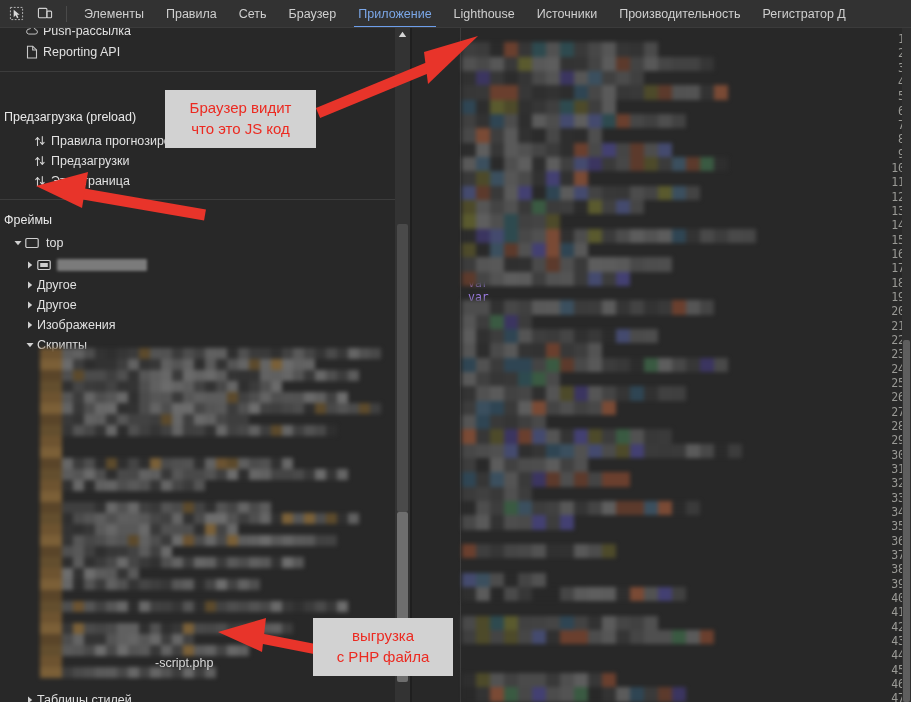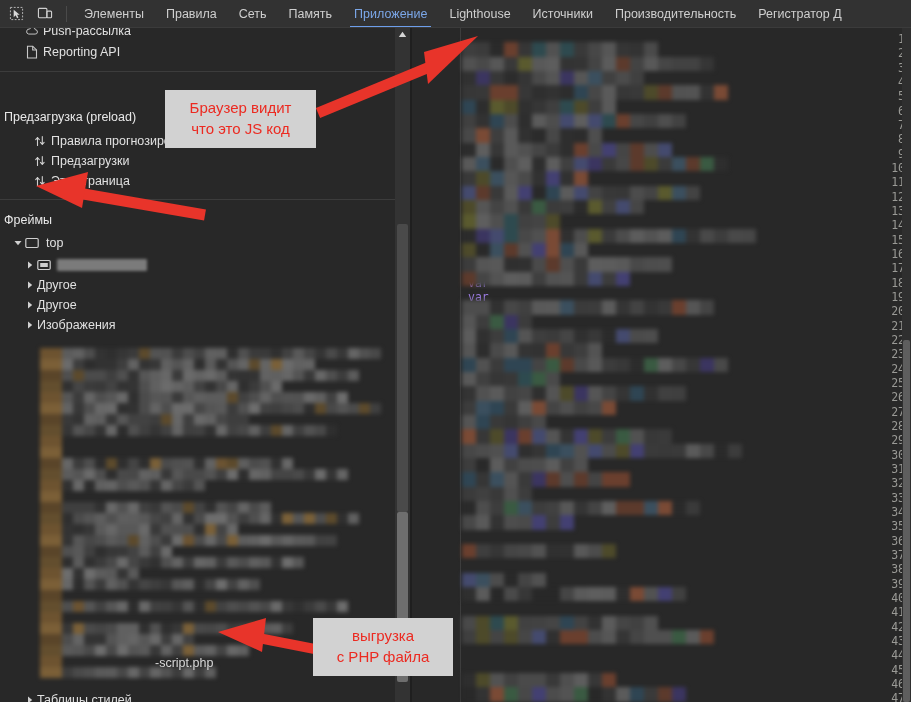--- a/index.html
+++ b/index.html
@@ -142,21 +142,21 @@
       <svg width="16" height="15" viewBox="0 0 17 16">
         <rect x="1.5" y="2.5" width="9" height="10" rx="1" fill="none" stroke="#cfcfcf" stroke-width="1.2"></rect>
         <rect x="10.5" y="5.5" width="5" height="7" rx="1" fill="none" stroke="#cfcfcf" stroke-width="1.2"></rect>
       </svg>
     </div>
     <div class="tb-sep"></div>
 
     <div class="tab">Элементы</div>
     <div class="tab">Правила</div>
     <div class="tab">Сеть</div>
-    <div class="tab">Память</div>
+    <div class="tab">Браузер</div>
     <div class="tab active">Приложение</div>
     <div class="tab">Lighthouse</div>
     <div class="tab">Источники</div>
     <div class="tab">Производительность</div>
     <div class="tab">Регистратор Д</div>
   </div>
 
   <div class="leftpanel">
 
     <div class="tree-row" style="position:absolute;left:0;top:14px;width:380px;">
@@ -270,20 +270,28 @@
 
     <div class="tree-row" style="position:absolute;left:0;top:287px;width:380px;">
       <div class="tw" style="margin-left:24px;">
         <svg width="8" height="8" viewBox="0 0 8 8">
             <path d="M2 0.6 L6.2 4 L2 7.4 Z" fill="#d0d0d0"></path>
           </svg>
       </div>
       <div class="lbl">Изображения</div>
     </div>
 
+    <div class="tree-row" style="position:absolute;left:0;top:307px;width:380px;">
+      <div class="tw" style="margin-left:24px;">
+        <svg width="8" height="8" viewBox="0 0 8 8">
+            <path d="M0.5 2 L7.5 2 L4 6.2 Z" fill="#d0d0d0"></path>
+          </svg>
+      </div>
+      <div class="lbl">Скрипты</div>
+    </div>
 
     <div class="pixelblock" id="scriptpixels" style="left:40px;top:320px;width:345px;height:330px;">
         <div class="px" style="left:0px;top:0px;width:11px;height:11px;background:rgb(60,60,60)"></div>
         <div class="px" style="left:11px;top:0px;width:11px;height:11px;background:#6b5332"></div>
         <div class="px" style="left:22px;top:0px;width:11px;height:11px;background:rgb(92,92,92)"></div>
         <div class="px" style="left:33px;top:0px;width:11px;height:11px;background:rgb(97,97,97)"></div>
         <div class="px" style="left:44px;top:0px;width:11px;height:11px;background:rgb(77,77,77)"></div>
         <div class="px" style="left:55px;top:0px;width:11px;height:11px;background:rgb(51,51,51)"></div>
         <div class="px" style="left:66px;top:0px;width:11px;height:11px;background:rgb(47,47,47)"></div>
         <div class="px" style="left:77px;top:0px;width:11px;height:11px;background:rgb(54,54,54)"></div>

